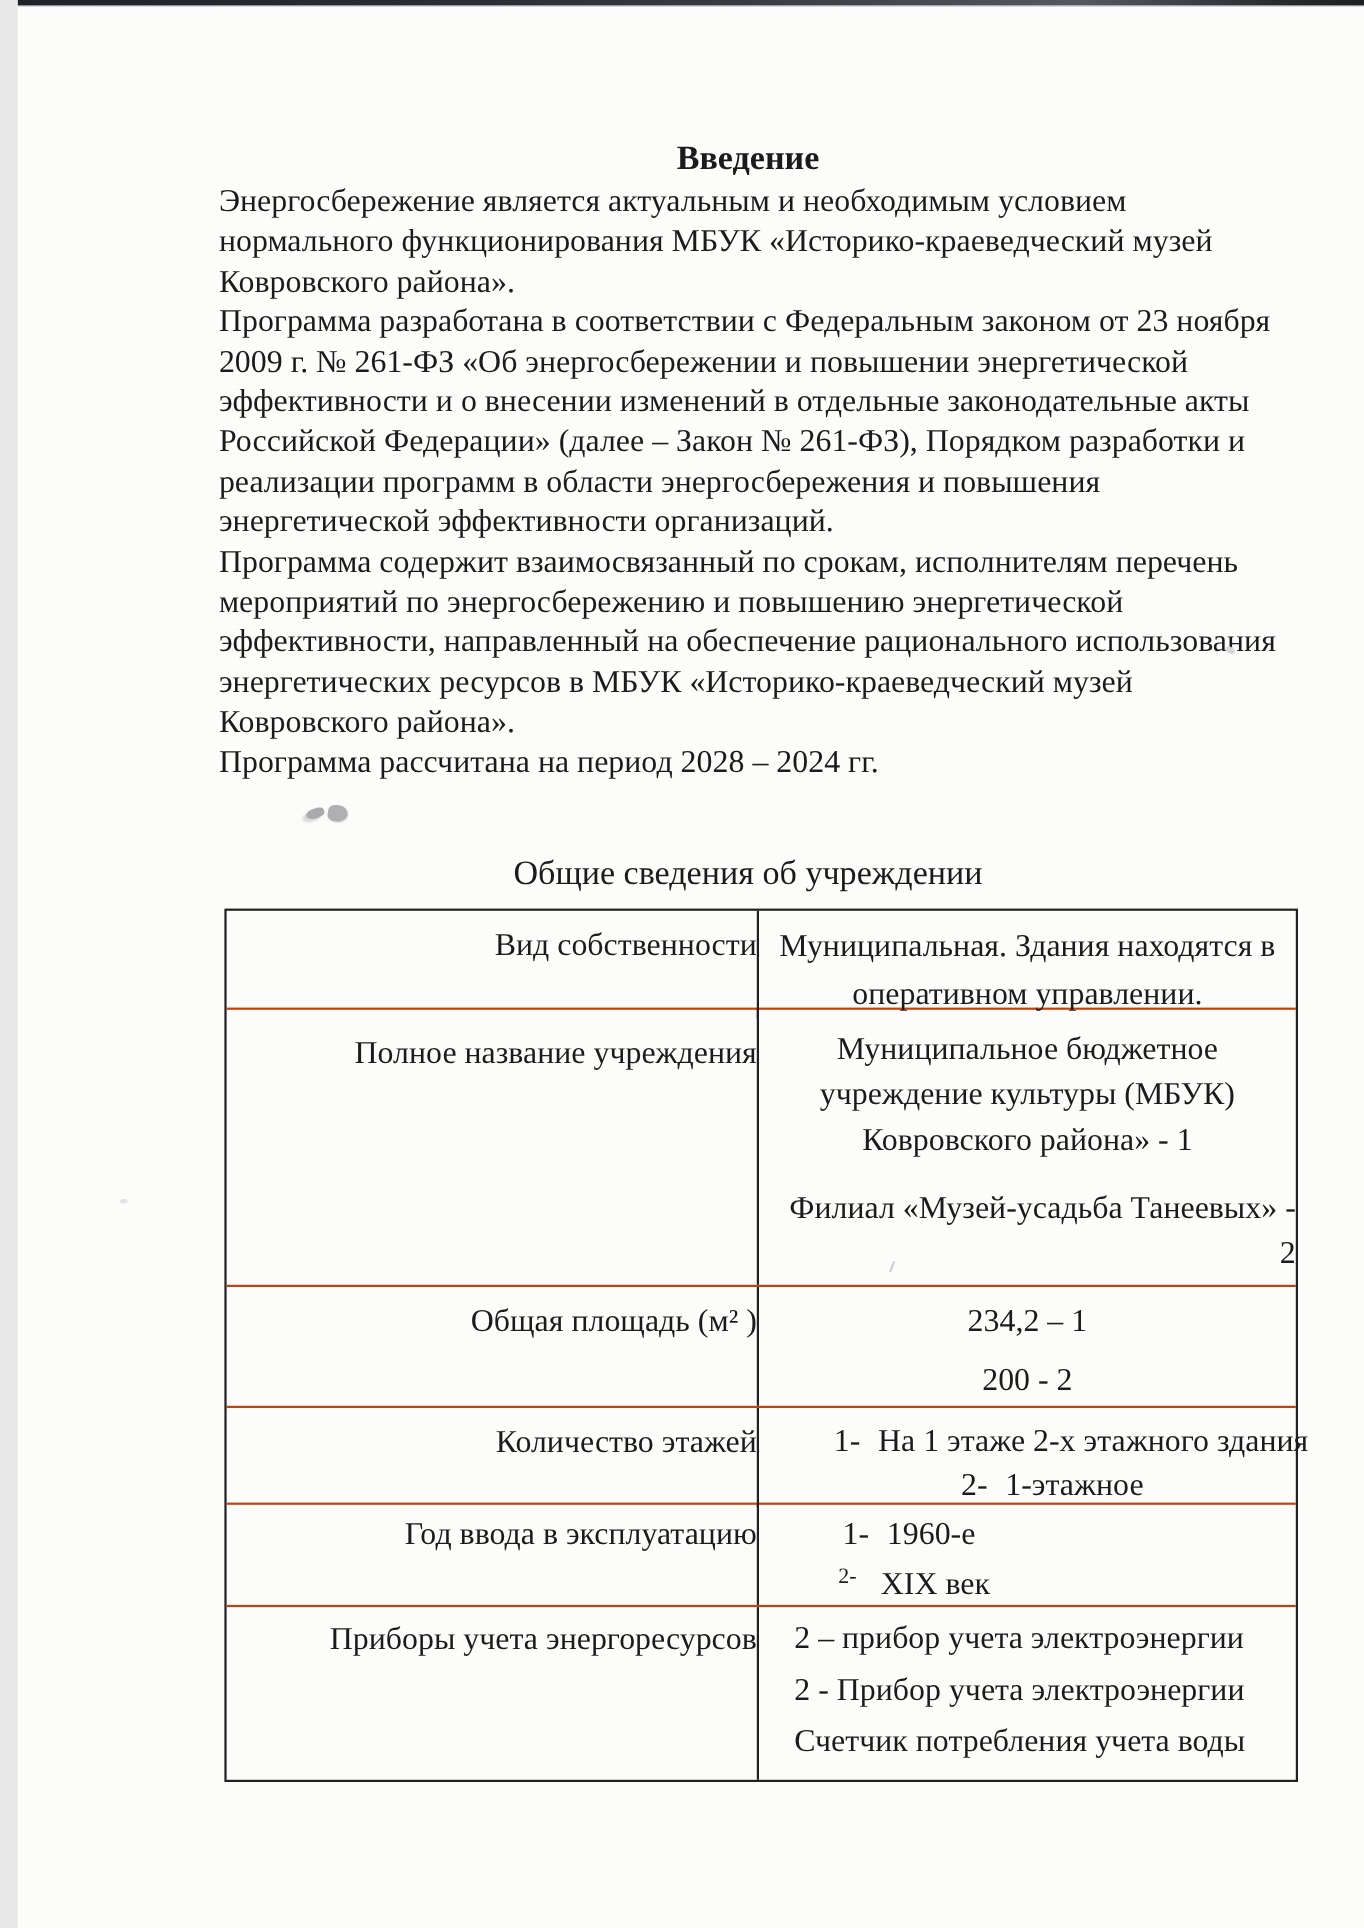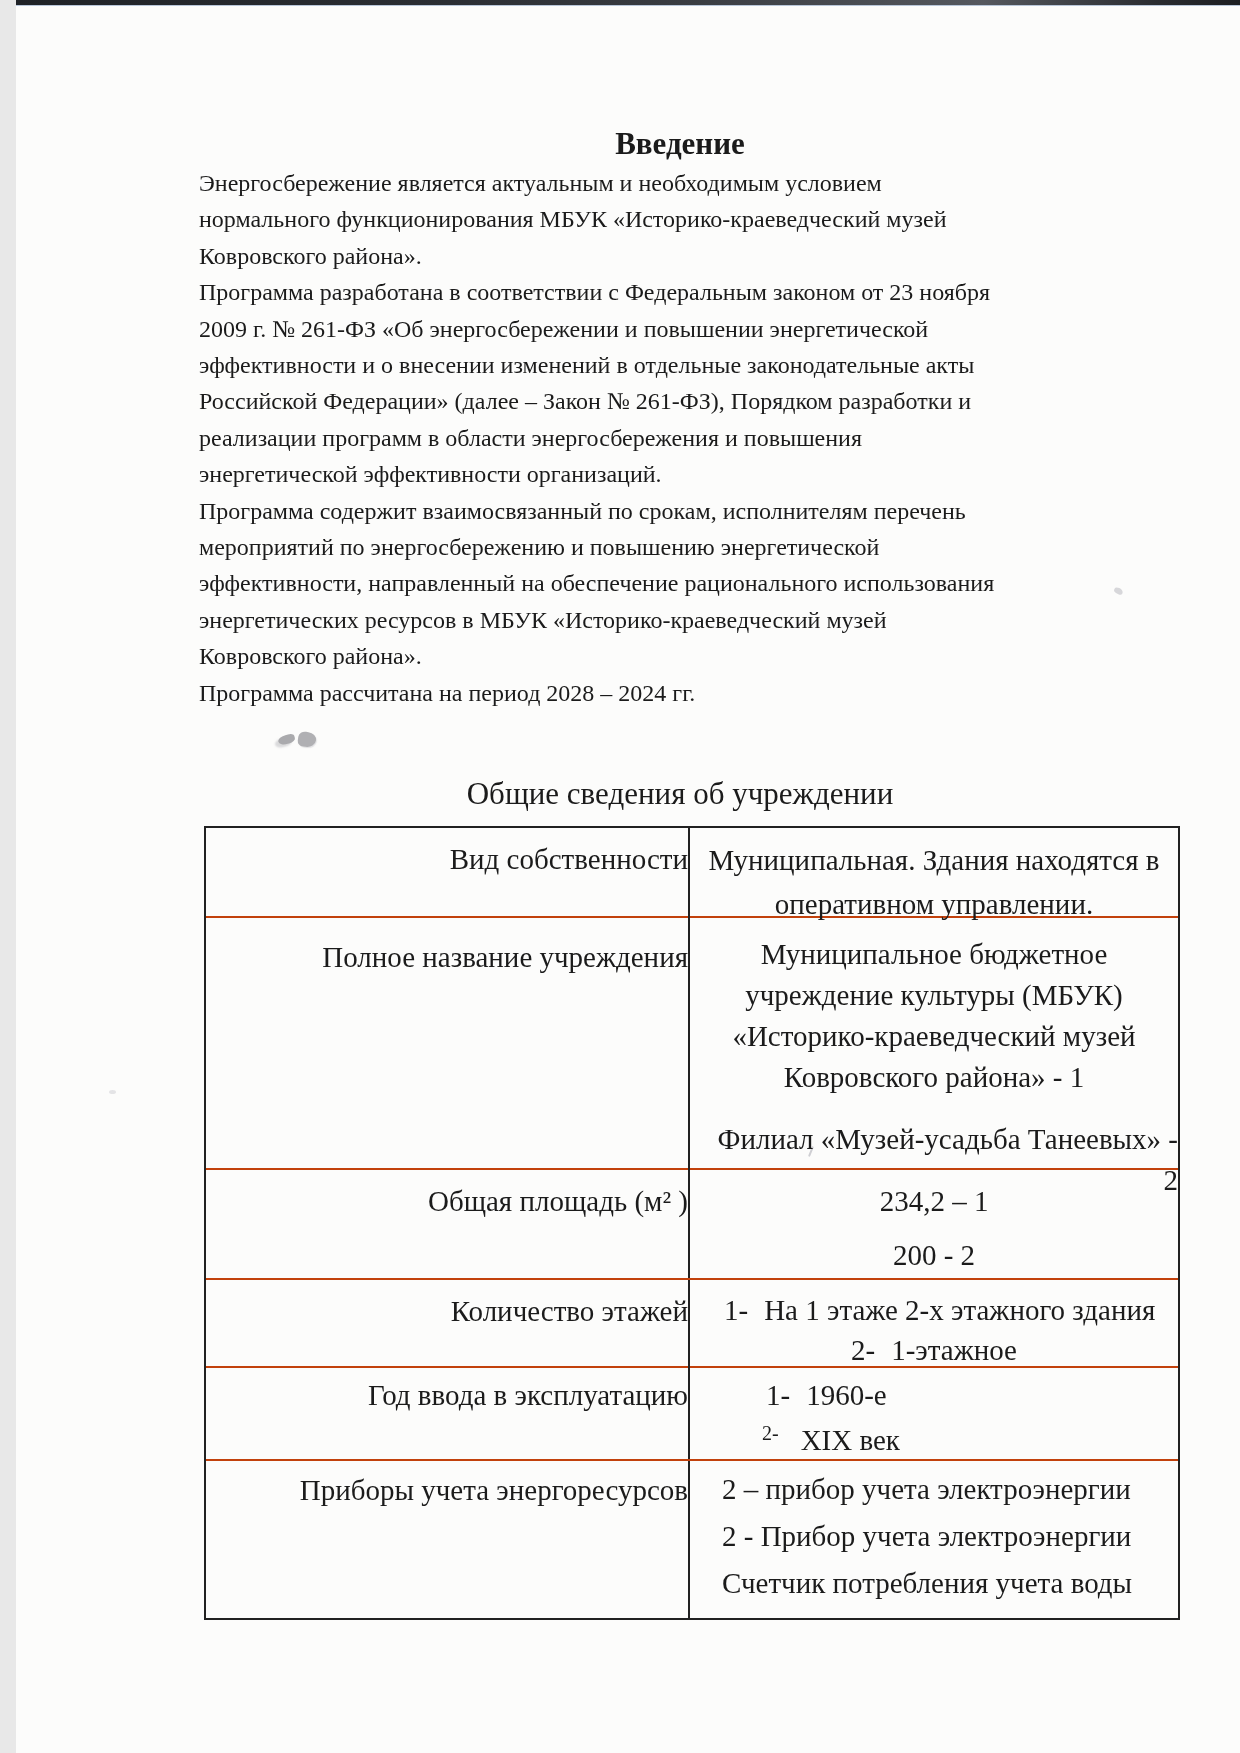--- a/index.html
+++ b/index.html
@@ -22,21 +22,21 @@
     position:absolute;top:0;right:0;width:11px;height:14px;
     background:#17181a;
   }
   .doc-title{
     position:absolute;top:126px;left:90px;width:1148px;
     text-align:center;font-weight:bold;font-size:31px;line-height:36px;
     white-space:nowrap;
   }
   .intro{
     position:absolute;top:165px;left:183px;width:980px;
-    font-size:24px;line-height:36.4px;
+    font-size:29px;line-height:36.4px;
   }
   .intro .line{white-space:nowrap;}
   .section-title{
     position:absolute;top:776px;left:90px;width:1148px;
     text-align:center;font-weight:normal;font-size:31px;line-height:36px;
     white-space:nowrap;
   }
   
   .smudge{position:absolute;top:729px;left:262px;width:44px;height:22px;}
   .smudge .b1{
@@ -81,21 +81,21 @@
   .r3{height:108px;}
   .r4{height:86px;}
   .r5{height:91px;}
   .r6{height:157px;}
   .r1 .cell-r{text-align:center;padding-top:10px;line-height:44px;}
   .r2 .cell-l{padding-top:22px;}
   .r2 .cell-r{text-align:center;padding-top:16px;line-height:41px;}
   .r2 .para2{margin-top:21px;text-align:right;}
   .r3 .cell-r{text-align:center;padding-top:14px;line-height:34px;}
   .r3 .val2{margin-top:20px;}
-  .r4 .cell-r{padding-top:10px;line-height:40px;}
+  .r4 .cell-r{padding-top:10px;line-height:40px;padding-left:34px;}
   .r4 .num-line{white-space:nowrap;}
   .r4 .l1{padding-left:34px;}
   .r4 .l2{text-align:center;}
   .r5 .cell-l{padding-top:10px;}
   .r5 .cell-r{padding-top:8px;line-height:38px;padding-left:28px;}
   .r5 .l1{padding-left:48px;}
   .r5 .l2{padding-left:44px;}
   .r6 .cell-l{padding-top:12px;}
   .r6 .cell-r{padding-top:12px;padding-left:32px;line-height:32px;}
   .r6 .val{margin-bottom:15px;white-space:nowrap;}
@@ -151,21 +151,20 @@
         <div>оперативном управлении.</div>
       </div>
     </div>
 
     <div class="t-row r2">
       <div class="cell-l">Полное название учреждения</div>
       <div class="cell-r">
         <div class="para1">
           <div>Муниципальное бюджетное</div>
           <div>учреждение культуры (МБУК)</div>
-          <div>«Историко-краеведческий музей</div>
           <div>Ковровского района» - 1</div>
         </div>
         <div class="para2">
           <div>Филиал «Музей-усадьба Танеевых» -</div>
           <div>2</div>
         </div>
       </div>
     </div>
 
     <div class="t-row r3">

